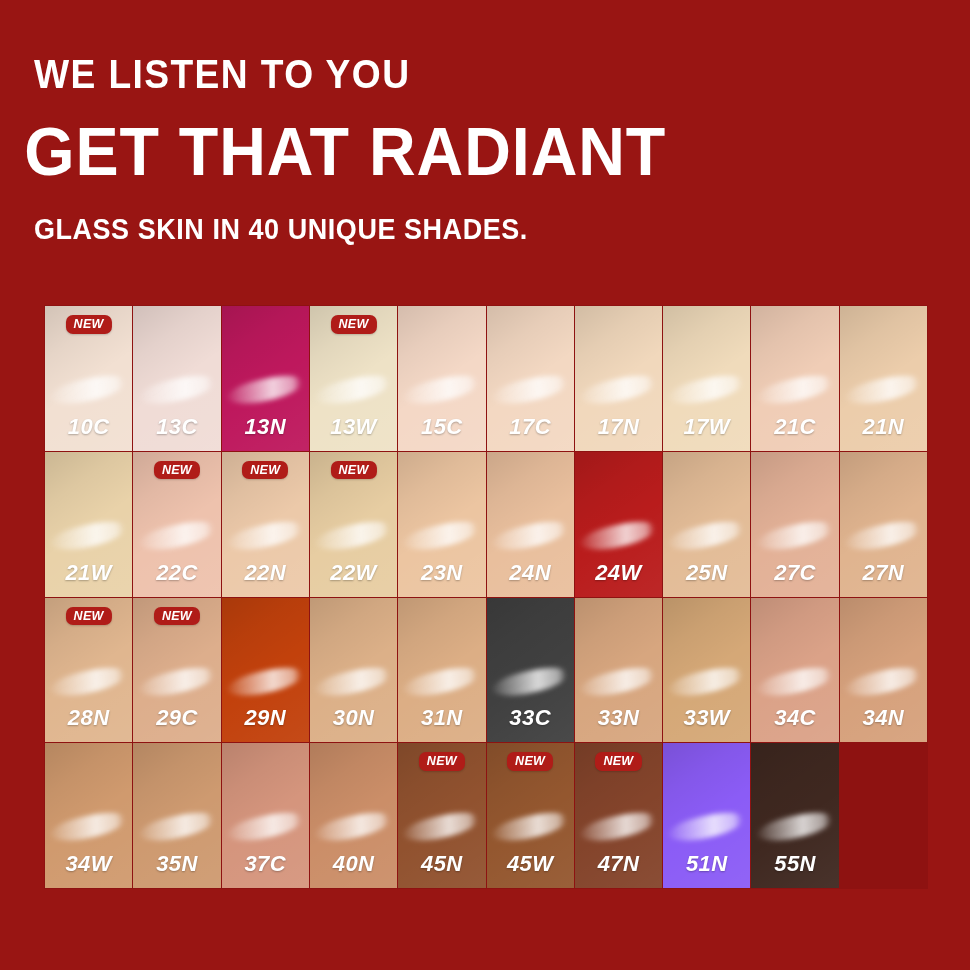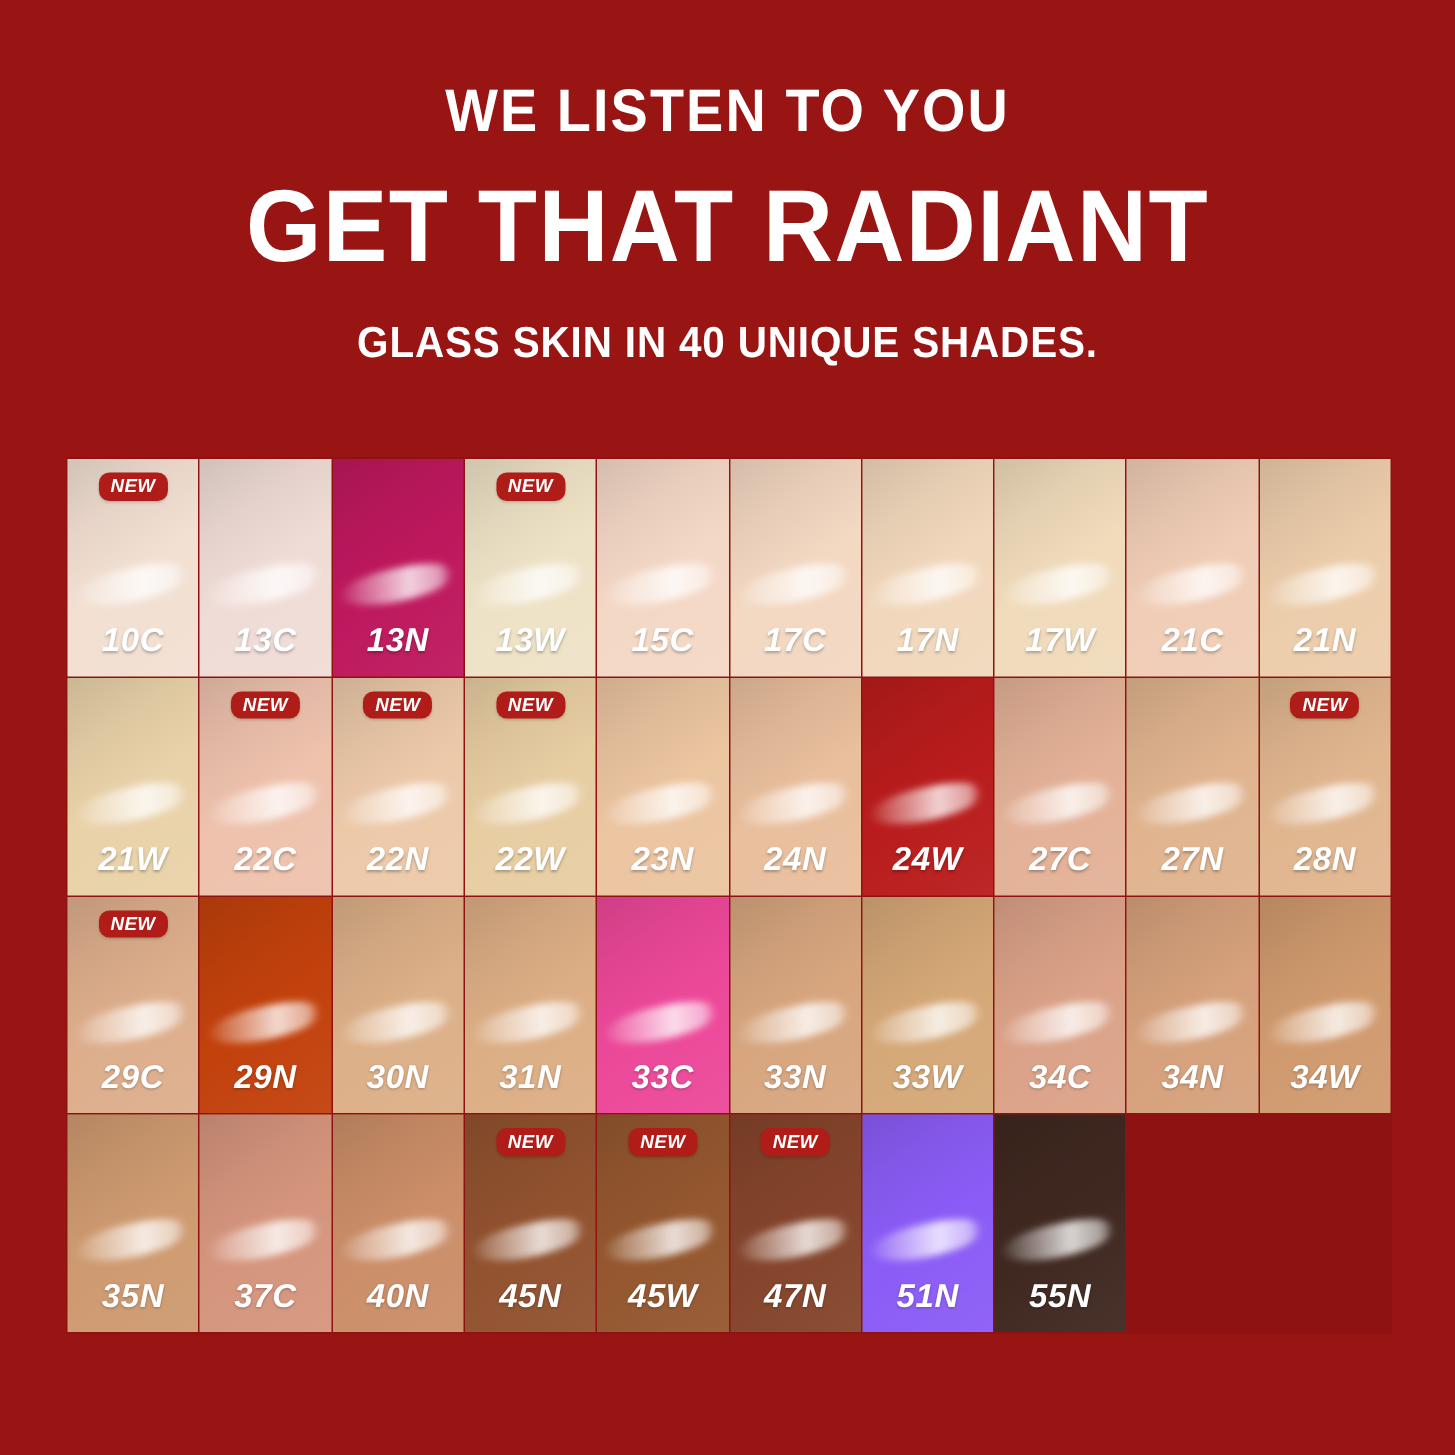--- a/index.html
+++ b/index.html
@@ -10,21 +10,21 @@
   body {
     background:#991513;
     font-family:"Liberation Sans", sans-serif;
     position:relative;
   }
 
   
   .headings {
     width:100%;
     padding-top:54px;
-    text-align:center;
+    text-align:left;
     color:#ffffff;
   }
   .h-eyebrow {
     font-size:40px;
     font-weight:bold;
     letter-spacing:1.5px;
     line-height:1.0;
     transform:scaleX(0.93);
     text-transform:uppercase;
   }
@@ -187,20 +187,23 @@
     </div>
     <div class="swatch" style="background: rgb(236, 197, 161);">
       <span class="sw-label">23N</span>
     </div>
     <div class="swatch" style="background: rgb(233, 191, 157);">
       <span class="sw-label">24N</span>
     </div>
     <div class="swatch" style="background: #b91c1c;">
       <span class="sw-label">24W</span>
     </div>
+    <div class="swatch" style="background: rgb(227, 188, 151);">
+      <span class="sw-label">25N</span>
+    </div>
     <div class="swatch" style="background: rgb(227, 177, 151);">
       <span class="sw-label">27C</span>
     </div>
     <div class="swatch" style="background: rgb(224, 180, 143);">
       <span class="sw-label">27N</span>
     </div>
     <div class="swatch" style="background: rgb(224, 182, 143);">
       <span class="sw-badge" style="background: rgb(176, 28, 24);">NEW</span>
       <span class="sw-label">28N</span>
     </div>
@@ -210,21 +213,21 @@
     </div>
     <div class="swatch" style="background: #c2410c;">
       <span class="sw-label">29N</span>
     </div>
     <div class="swatch" style="background: rgb(220, 176, 136);">
       <span class="sw-label">30N</span>
     </div>
     <div class="swatch" style="background: rgb(220, 174, 133);">
       <span class="sw-label">31N</span>
     </div>
-    <div class="swatch" style="background: #ec4899;">
+    <div class="swatch" style="background: #404040;">
       <span class="sw-label">33C</span>
     </div>
     <div class="swatch" style="background: rgb(215, 166, 127);">
       <span class="sw-label">33N</span>
     </div>
     <div class="swatch" style="background: rgb(213, 168, 119);">
       <span class="sw-label">33W</span>
     </div>
     <div class="swatch" style="background: rgb(219, 162, 136);">
       <span class="sw-label">34C</span>

